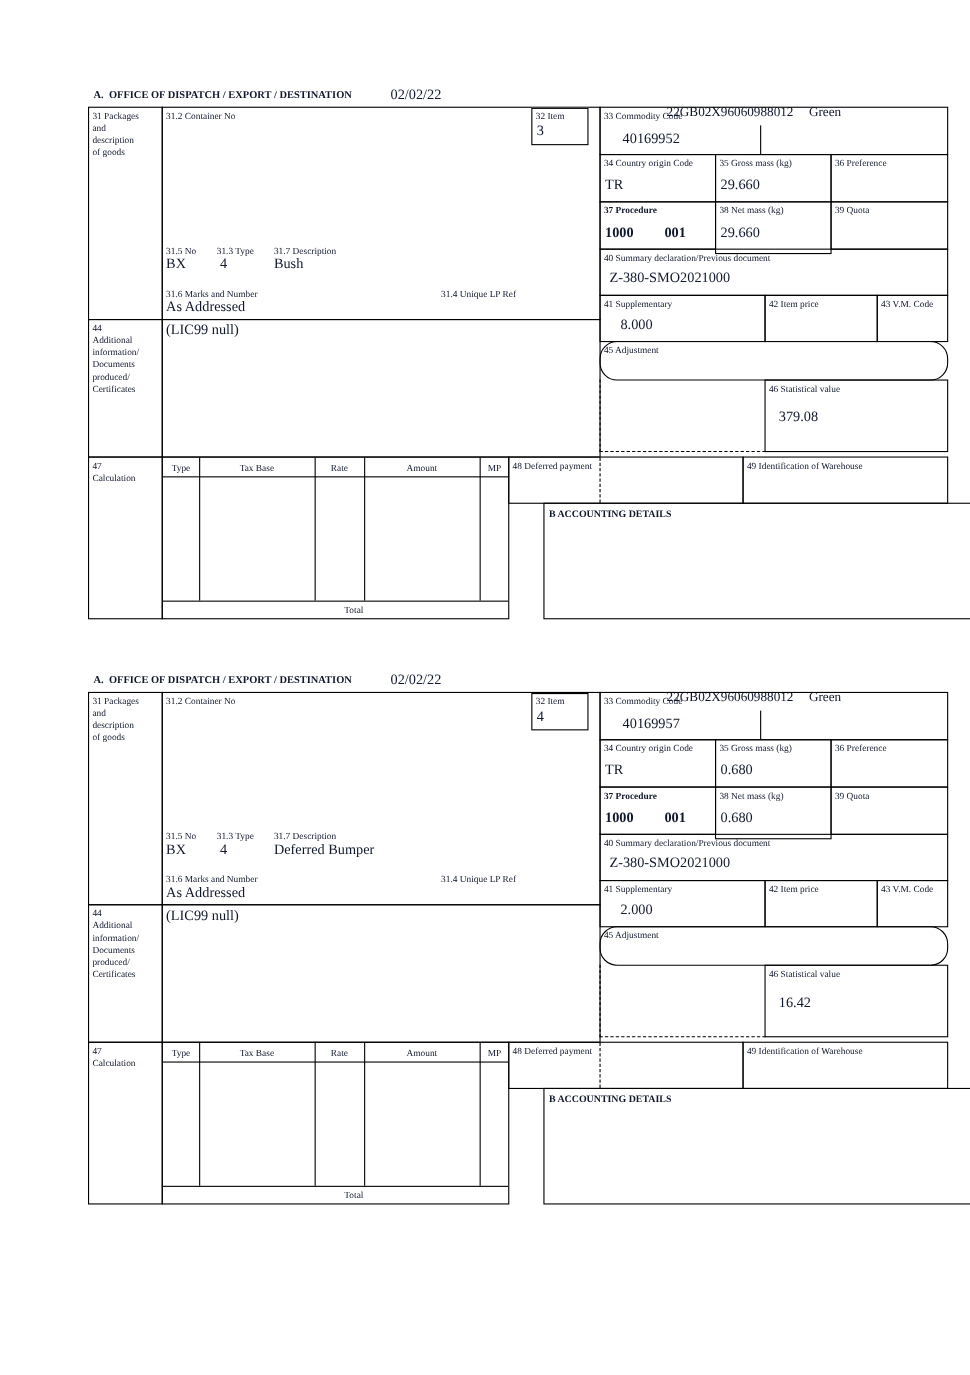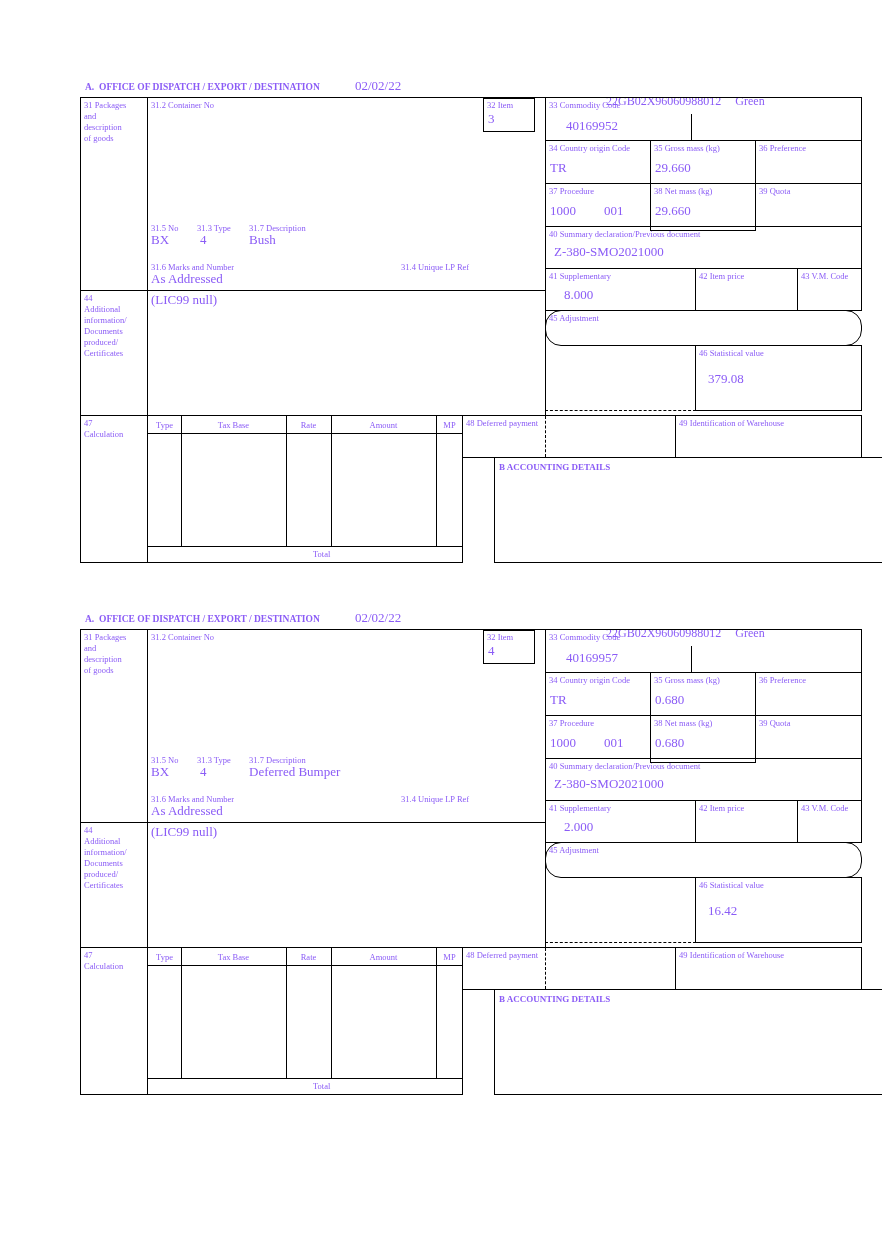--- a/index.html
+++ b/index.html
@@ -1,18 +1,18 @@
 <!DOCTYPE html>
 <html><head>
 <meta charset="utf-8">
 <style>
   html, body { margin:0; padding:0; background:#fff; }
   .page {
     position:relative; width:882px; height:1250px; background:#ffffff;
-    font-family:"Liberation Serif", serif; color:#8b5cf6; overflow:hidden;
+    font-family:"Liberation Serif", serif; color:#0f172a; overflow:hidden;
   }
   .section { position:absolute; left:0; width:882px; height:486px; }
   .bx { position:absolute; border:1px solid #000; box-sizing:border-box; }
   .lbl { position:absolute; font-size:8.5px; line-height:1.3; white-space:pre-line; }
   .val { position:absolute; font-size:13px; line-height:1.1; white-space:pre; }
   .hdr-title { position:absolute; left:85px; top:4px; font-size:9.5px; font-weight:bold; white-space:pre; }
   .hdr-date  { position:absolute; left:355px; top:0; font-size:13px; }
   .hdr-ref   { position:absolute; left:588px; top:1px; font-size:12px; white-space:pre; }
   .hdr-ref .status { margin-left:14px; }
   .vdiv { position:absolute; width:1px; background:#000; }
@@ -24,21 +24,21 @@
   .acct-lbl { font-weight:bold; font-size:9px; }
 
   
   .b31      { left:80px;  top:19px;  width:68px;  height:194px; }
   .bcont    { left:147px; top:19px;  width:399px; height:194px; }
   .bitem    { left:483px; top:20px;  width:52px;  height:34px; background:#fff; }
   .b33      { left:545px; top:19px;  width:317px; height:44px; }
   .b34      { left:545px; top:62px;  width:106px; height:44px; }
   .b35      { left:650px; top:62px;  width:106px; height:44px; }
   .b36      { left:755px; top:62px;  width:107px; height:44px; }
-  .b37      { left:545px; top:105px; width:106px; height:44px; }
+  .b37      { left:545px; top:105px; width:106px; height:44px;font-weight:bold; }
   .b38      { left:650px; top:105px; width:106px; height:48px; }
   .b39      { left:755px; top:105px; width:107px; height:44px; }
   .b40      { left:545px; top:148px; width:317px; height:43px; }
   .b41      { left:545px; top:190px; width:151px; height:43px; }
   .b42      { left:695px; top:190px; width:103px; height:43px; }
   .b43      { left:797px; top:190px; width:65px;  height:43px; }
   .b45      { left:545px; top:232px; width:317px; height:36px;border-radius:16px; }
   .b46      { left:695px; top:267px; width:167px; height:66px; }
   .bdash    { left:545px; top:267px; width:151px; height:66px; }
   .b47      { left:80px;  top:337px; width:68px;  height:148px;font-family:Liberation Serif, serif; }

